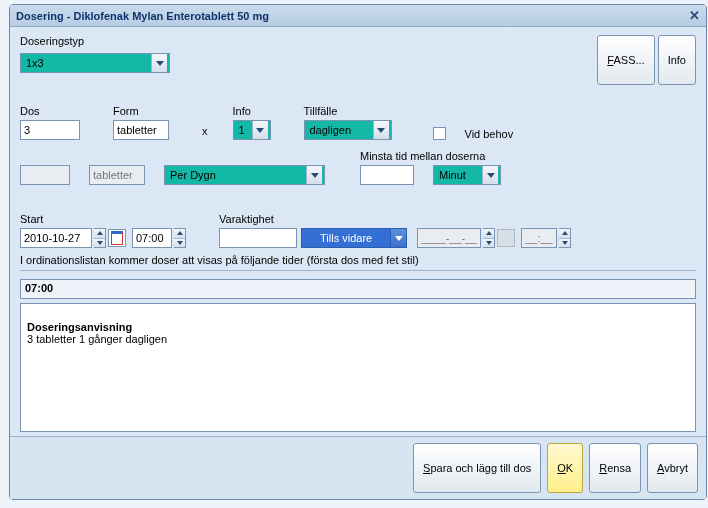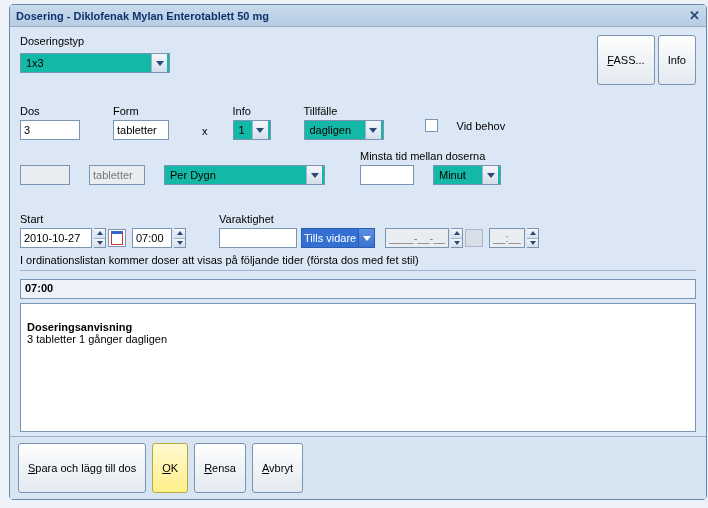--- a/index.html
+++ b/index.html
@@ -99,21 +99,21 @@
 
 .cal-ico {
   width: 18px; height: 18px; border:1px solid #7a94b3; background:#fff; display:flex; align-items:center; justify-content:center; cursor:pointer;
 }
 .cal-ico::before { content:""; width:10px; height:10px; background: #fff; border:1px solid #c33; border-top:3px solid #36c; }
 
 .duration-sel {
   background: #3470d4; color:#fff; border:1px solid #2a5db0;
   display:inline-flex; align-items:center; height:20px;
 }
-.duration-sel .txt { padding: 0 2px; }
+.duration-sel .txt { padding: 0 18px; }
 .duration-sel .arrow { width:16px; height:18px; background:linear-gradient(#5c8fe0,#3a72ce); border-left:1px solid #2a5db0; display:flex; align-items:center; justify-content:center; }
 .duration-sel .arrow::after { content:""; border-left:4px solid transparent; border-right:4px solid transparent; border-top:5px solid #fff; }
 
 .hr { height:1px; background:#9db4cc; margin: 4px 0; }
 
 .times-note { color:#000; margin-top: 6px; }
 
 .times-box {
   border: 1px solid #7a94b3;
   background: #eef3f9;
@@ -129,20 +129,21 @@
   flex: 1;
   margin-top: 4px;
   padding: 17px 6px;
 }
 .anvisning-title { font-weight: bold; }
 
 .footer {
   border-top: 1px solid #9db4cc;
   padding: 6px 8px;
   display: flex;
+  justify-content: flex-end;
   gap: 6px;
   background: #d7e4f1;
 }
 
 .sep { color:#000; }
 .square-disabled { width:18px; height:18px; background:#d7dee6; border:1px solid #a9b7c6; }
 </style>
 </head>
 <body>
 
@@ -179,26 +180,26 @@
       <span class="sep" style="margin-bottom:3px">x</span>
       <div class="col subgrp" style="margin-left:6px">
         <span class="lbl">Info</span>
         <div class="combo" style="width:38px">
           <span class="combo-text">1</span>
           <span class="combo-arrow"></span>
         </div>
       </div>
       <div class="col subgrp">
         <span class="lbl">Tillfälle</span>
-        <div class="combo" style="width:80px">
+        <div class="combo" style="width:88px">
           <span class="combo-text">dagligen</span>
           <span class="combo-arrow"></span>
         </div>
       </div>
-      <div class="row" style="margin-bottom:8px; margin-left:8px">
+      <div class="row" style="margin-bottom:0; margin-left:8px">
         <span class="checkbox"></span>
         <span>Vid behov</span>
       </div>
     </div>
 
     <div class="row" style="margin-top:10px; align-items:flex-end;">
       <div class="col" style="margin-right:6px">
         <div class="row">
           <input class="input disabled" style="width: 50px;">
           <input class="input disabled" style="width: 56px;" value="tabletter">

